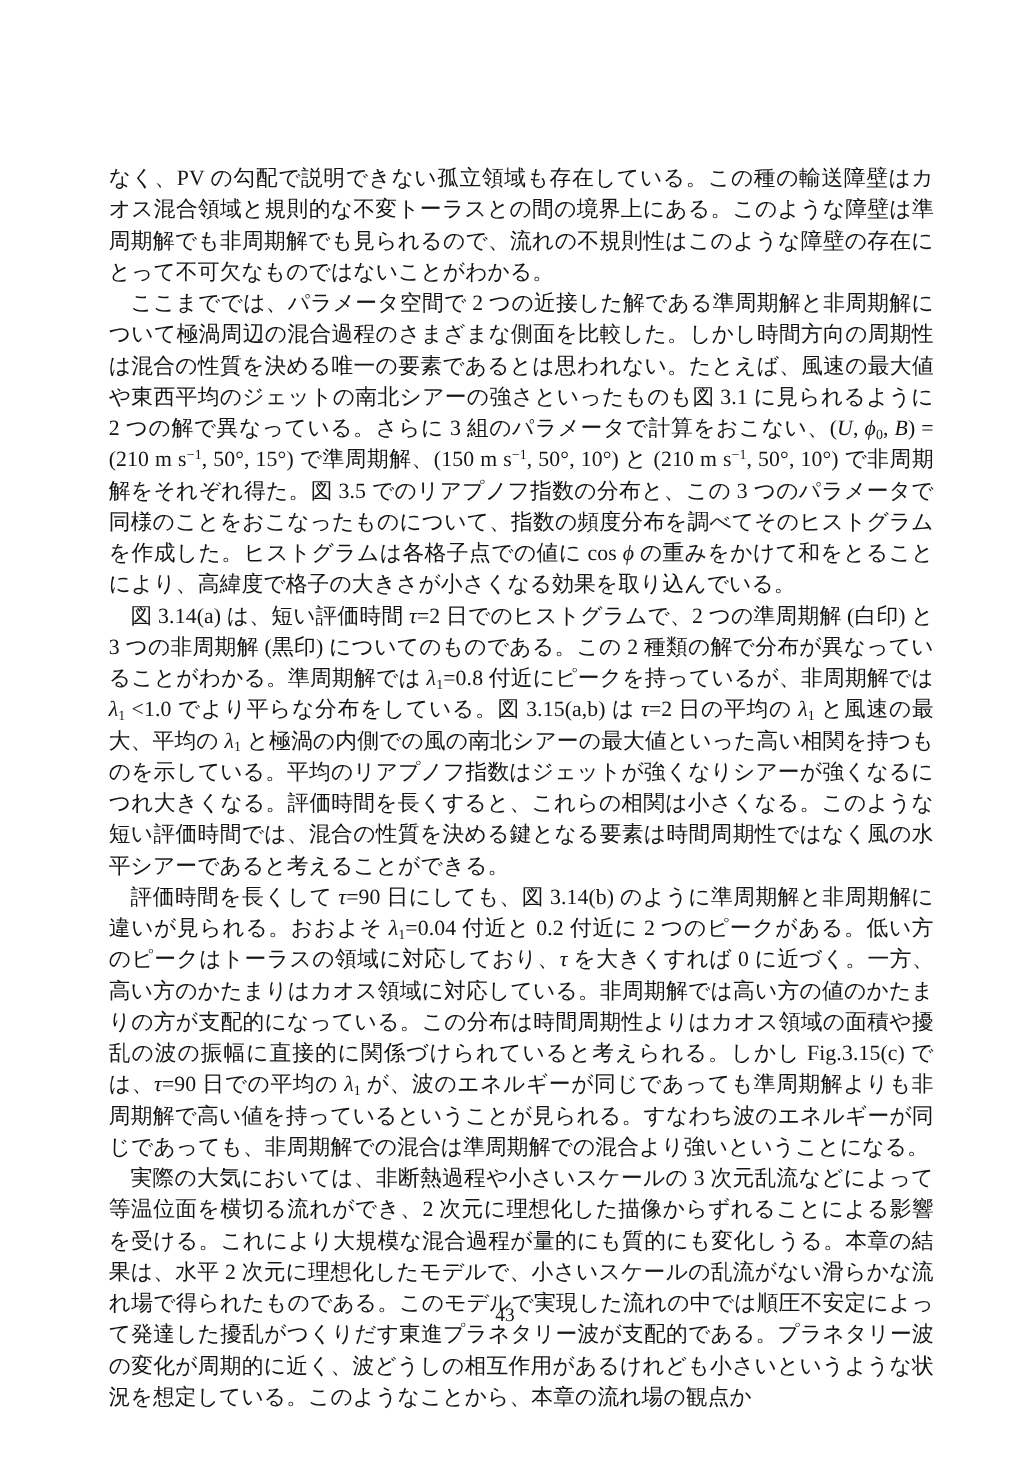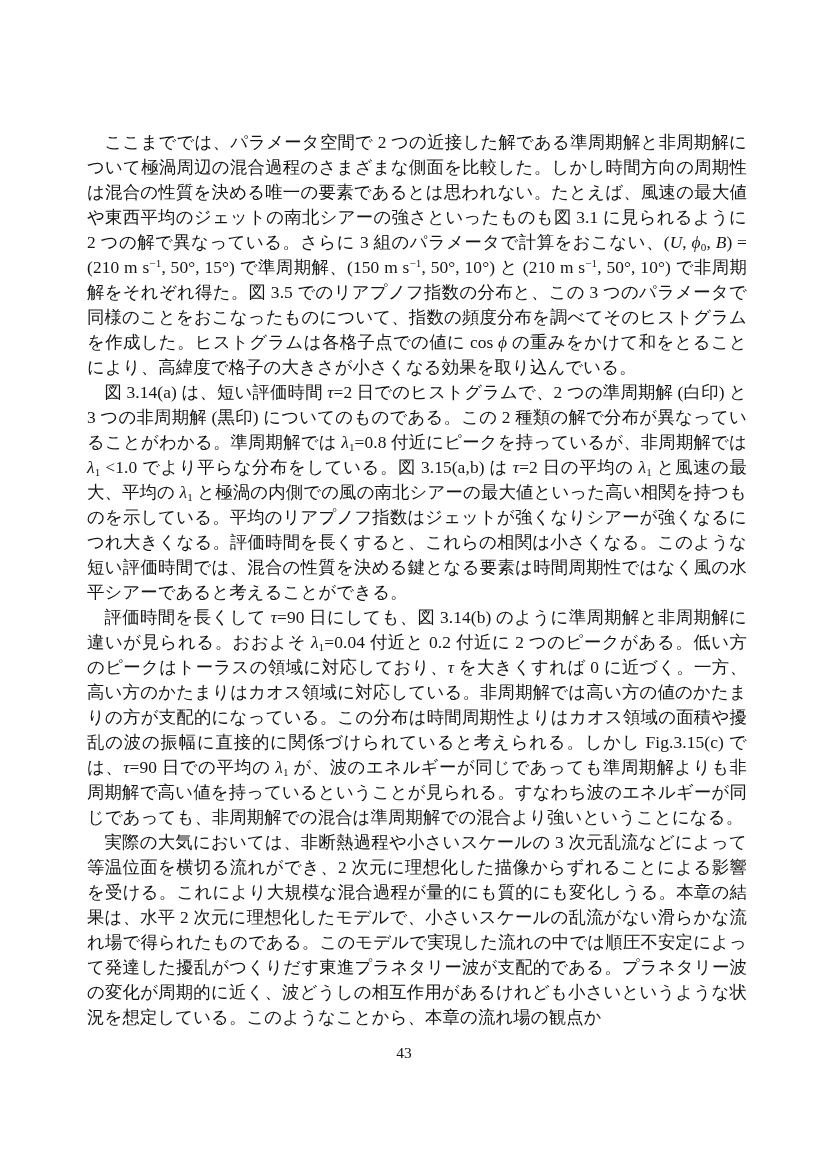--- a/index.html
+++ b/index.html
@@ -57,19 +57,20 @@
     text-align: center;
     font-size: 15.5px;
     color: #151515;
   }
 </style>
 </head>
 <body>
 
 <div class="page">
   <div class="text-block">
+      <p class="para"><span class="seg-n">なく、PV の勾配で説明できない孤立領域も存在している。この種の輸送障壁はカオス混合領域と規則的な不変トーラスとの間の境界上にある。このような障壁は準周期解でも非周期解でも見られるので、流れの不規則性はこのような障壁の存在にとって不可欠なものではないことがわかる。</span></p>
       <p class="para indent"><span class="seg-n">ここまででは、パラメータ空間で 2 つの近接した解である準周期解と非周期解について極渦周辺の混合過程のさまざまな側面を比較した。しかし時間方向の周期性は混合の性質を決める唯一の要素であるとは思われない。たとえば、風速の最大値や東西平均のジェットの南北シアーの強さといったものも図 3.1 に見られるように 2 つの解で異なっている。さらに 3 組のパラメータで計算をおこない、(</span><span class="seg-i">U</span><span class="seg-n">, </span><span class="seg-i">ϕ</span><sub>0</sub><span class="seg-n">, </span><span class="seg-i">B</span><span class="seg-n">) = (210 m s</span><sup>−1</sup><span class="seg-n">, 50°, 15°) で準周期解、(150 m s</span><sup>−1</sup><span class="seg-n">, 50°, 10°) と (210 m s</span><sup>−1</sup><span class="seg-n">, 50°, 10°) で非周期解をそれぞれ得た。図 3.5 でのリアプノフ指数の分布と、この 3 つのパラメータで同様のことをおこなったものについて、指数の頻度分布を調べてそのヒストグラムを作成した。ヒストグラムは各格子点での値に cos </span><span class="seg-i">ϕ</span><span class="seg-n"> の重みをかけて和をとることにより、高緯度で格子の大きさが小さくなる効果を取り込んでいる。</span></p>
       <p class="para indent"><span class="seg-n">図 3.14(a) は、短い評価時間 </span><span class="seg-i">τ</span><span class="seg-n">=2 日でのヒストグラムで、2 つの準周期解 (白印) と 3 つの非周期解 (黒印) についてのものである。この 2 種類の解で分布が異なっていることがわかる。準周期解では </span><span class="seg-i">λ</span><sub>1</sub><span class="seg-n">=0.8 付近にピークを持っているが、非周期解では </span><span class="seg-i">λ</span><sub>1</sub><span class="seg-n"> &lt;1.0 でより平らな分布をしている。図 3.15(a,b) は </span><span class="seg-i">τ</span><span class="seg-n">=2 日の平均の </span><span class="seg-i">λ</span><sub>1</sub><span class="seg-n"> と風速の最大、平均の </span><span class="seg-i">λ</span><sub>1</sub><span class="seg-n"> と極渦の内側での風の南北シアーの最大値といった高い相関を持つものを示している。平均のリアプノフ指数はジェットが強くなりシアーが強くなるにつれ大きくなる。評価時間を長くすると、これらの相関は小さくなる。このような短い評価時間では、混合の性質を決める鍵となる要素は時間周期性ではなく風の水平シアーであると考えることができる。</span></p>
       <p class="para indent"><span class="seg-n">評価時間を長くして </span><span class="seg-i">τ</span><span class="seg-n">=90 日にしても、図 3.14(b) のように準周期解と非周期解に違いが見られる。おおよそ </span><span class="seg-i">λ</span><sub>1</sub><span class="seg-n">=0.04 付近と 0.2 付近に 2 つのピークがある。低い方のピークはトーラスの領域に対応しており、</span><span class="seg-i">τ</span><span class="seg-n"> を大きくすれば 0 に近づく。一方、高い方のかたまりはカオス領域に対応している。非周期解では高い方の値のかたまりの方が支配的になっている。この分布は時間周期性よりはカオス領域の面積や擾乱の波の振幅に直接的に関係づけられていると考えられる。しかし Fig.3.15(c) では、</span><span class="seg-i">τ</span><span class="seg-n">=90 日での平均の </span><span class="seg-i">λ</span><sub>1</sub><span class="seg-n"> が、波のエネルギーが同じであっても準周期解よりも非周期解で高い値を持っているということが見られる。すなわち波のエネルギーが同じであっても、非周期解での混合は準周期解での混合より強いということになる。</span></p>
       <p class="para indent"><span class="seg-n">実際の大気においては、非断熱過程や小さいスケールの 3 次元乱流などによって等温位面を横切る流れができ、2 次元に理想化した描像からずれることによる影響を受ける。これにより大規模な混合過程が量的にも質的にも変化しうる。本章の結果は、水平 2 次元に理想化したモデルで、小さいスケールの乱流がない滑らかな流れ場で得られたものである。このモデルで実現した流れの中では順圧不安定によって発達した擾乱がつくりだす東進プラネタリー波が支配的である。プラネタリー波の変化が周期的に近く、波どうしの相互作用があるけれども小さいというような状況を想定している。このようなことから、本章の流れ場の観点か</span></p>
     </div>
   <div class="page-number">43</div>
 </div>
 
 </body></html>

